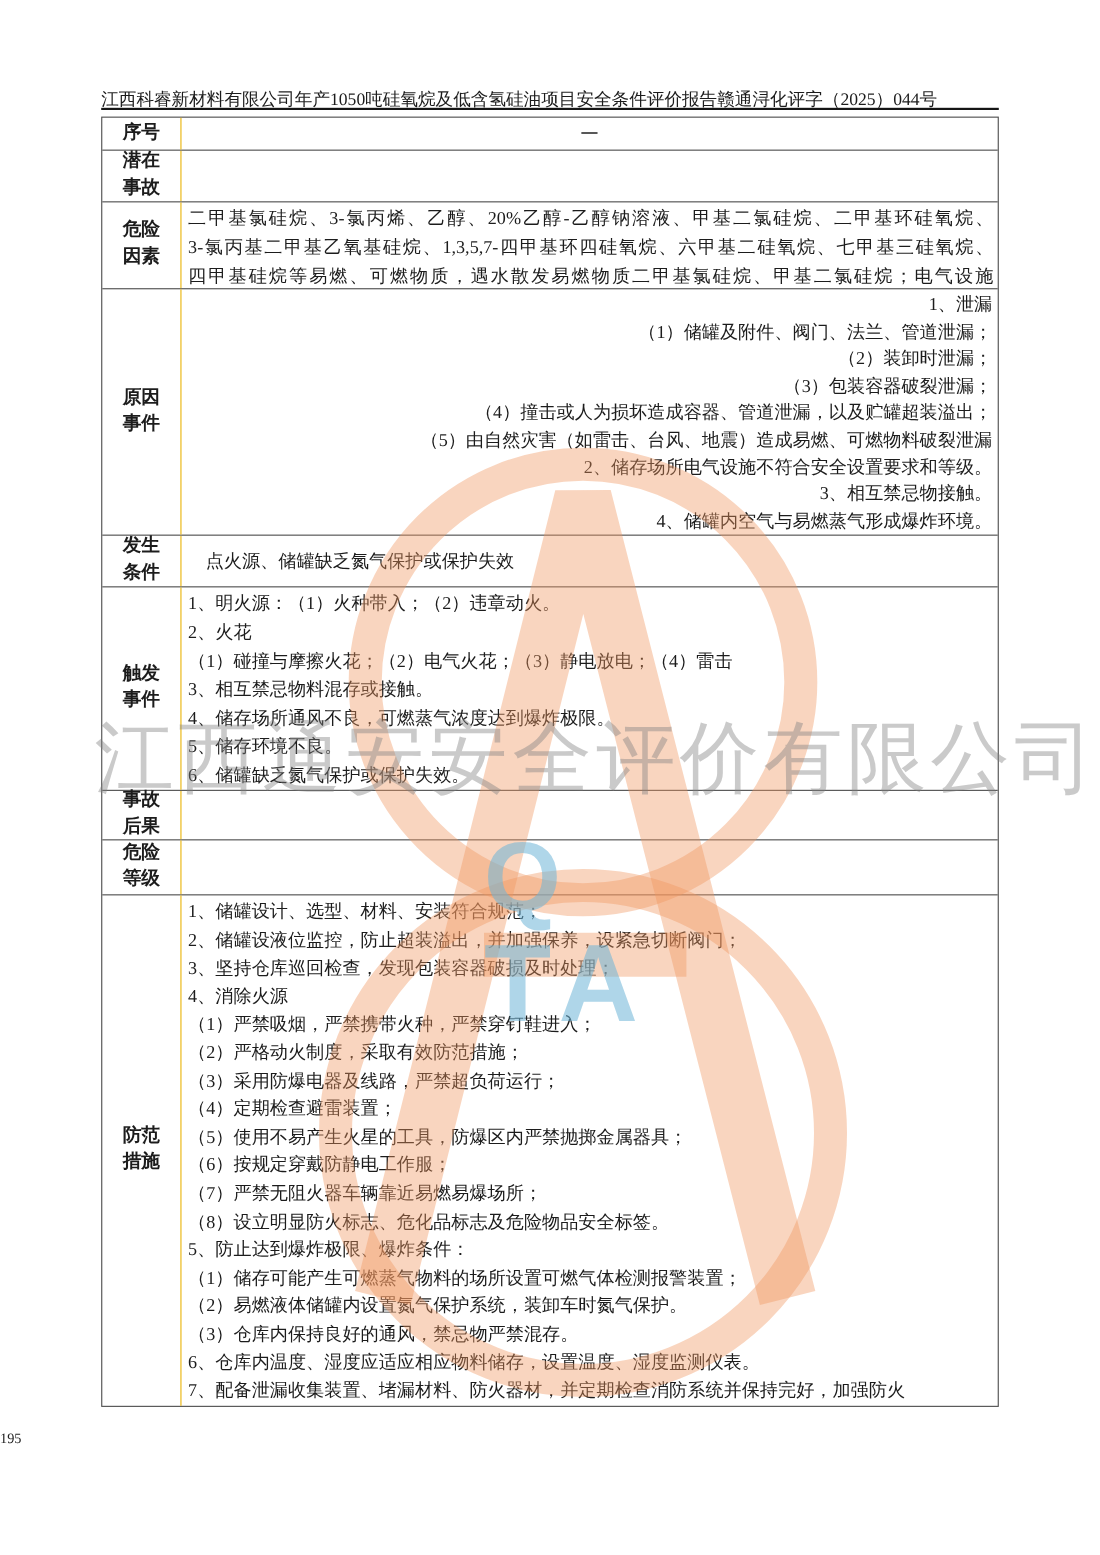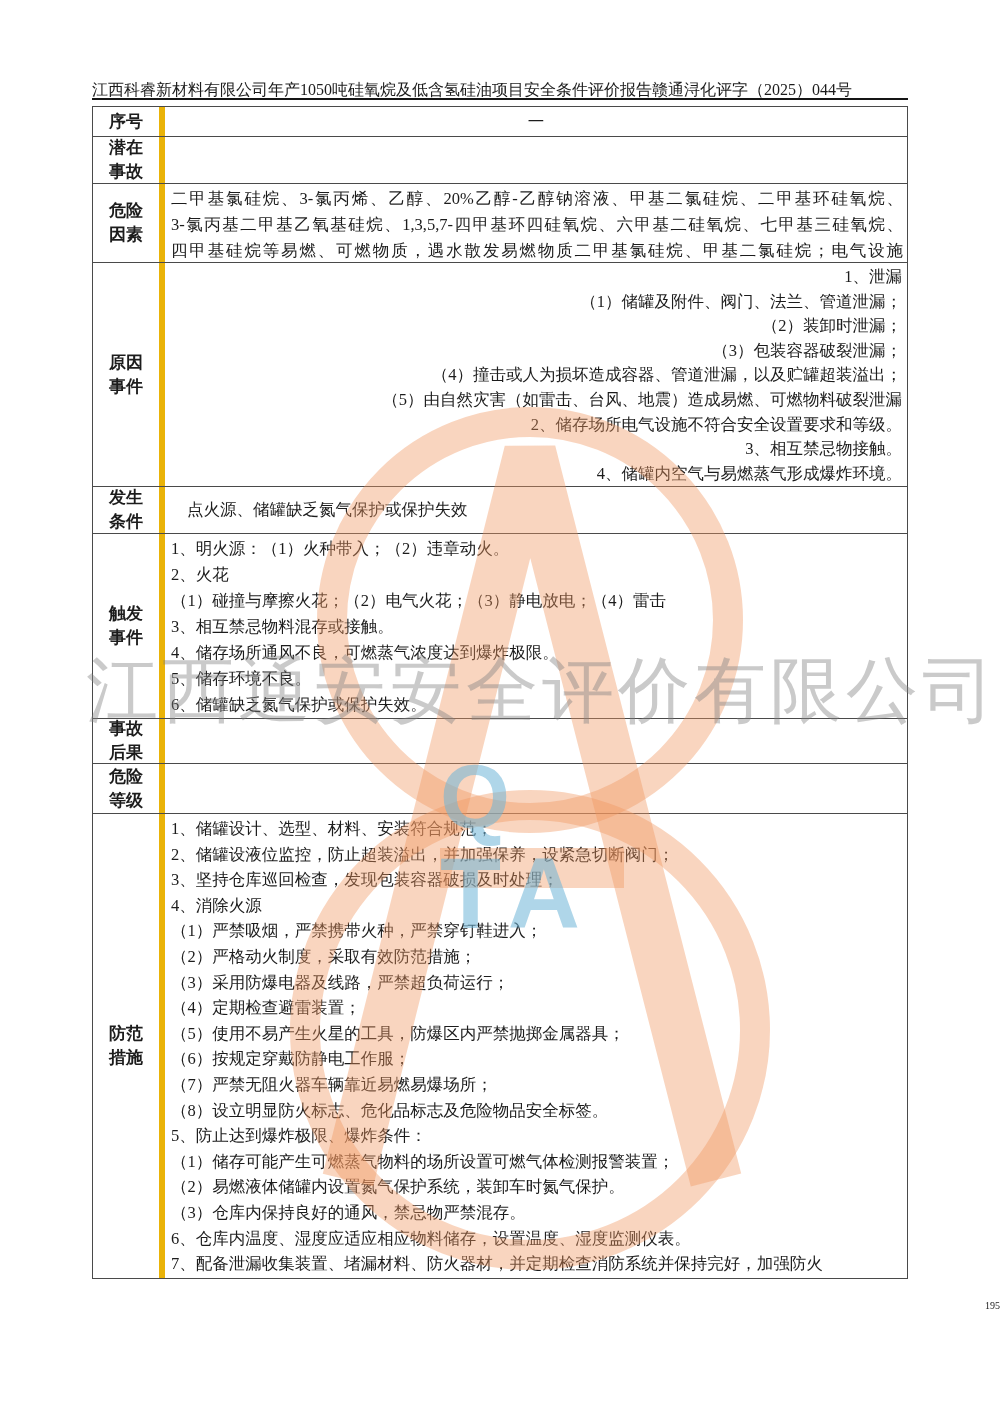--- a/index.html
+++ b/index.html
@@ -20,23 +20,23 @@
   
   .report-table{
     position:absolute;top:106px;left:92px;width:816px;
     border-left:1px solid #4a4a4a;border-right:1px solid #4a4a4a;
     border-bottom:1px solid #4a4a4a;border-top:1px solid #4a4a4a;
     box-sizing:border-box;background:transparent;
   }
   .trow{display:flex;border-bottom:1px solid #4a4a4a;box-sizing:border-box;}
   .trow:last-child{border-bottom:none;}
   .th{
-    flex:0 0 72px;width:72px;border-right:6px solid #eab308;box-sizing:border-box;
+    flex:0 0 72px;width:72px;border-right:1px solid #eab308;box-sizing:border-box;
     display:flex;align-items:center;justify-content:center;text-align:center;
-    font-family:Liberation Sans, sans-serif;font-weight:bold;font-size:17px;
+    font-family:Liberation Mono, monospace;font-weight:bold;font-size:17px;
     line-height:24px;white-space:pre-line;
   }
   .td{
     flex:1 1 auto;font-size:16.5px;white-space:pre-line;box-sizing:border-box;
     overflow:hidden;
   }
   .td.center{display:flex;align-items:center;justify-content:center;text-align:center;}
   .td.leftv{display:flex;align-items:center;justify-content:flex-start;padding-left:6px;}
   .td.lines{padding:2px 5px 0 6px;}
   .td.justify{
@@ -48,21 +48,21 @@
   .h-hazard{height:79px;}
   .h-cause{height:224px;}  .h-cause .td{line-height:24.6px;text-align:right;}
   .h-occur{height:47px;gap:16px;}
   .h-trigger{height:185px;} .h-trigger .td{line-height:26px;}
   .h-conseq{height:45px;}
   .h-grade{height:50px;}
   .h-prevent{height:464px;} .h-prevent .td{line-height:25.6px;}
   
   .page-number{
     position:absolute;top:1300px;left:0;width:100%;
-    text-align:right;font-size:10px;color:#222;
+    text-align:left;font-size:13px;color:#222;
   }
   
   .watermark{position:absolute;inset:0;pointer-events:none;z-index:5;}
   .wm-company{
     position:absolute;top:650px;left:86px;width:914px;
     font-family:"Liberation Sans",sans-serif;
     font-size:72px;letter-spacing:4px;line-height:80px;white-space:nowrap;
     color:rgba(128,128,128,0.42);
   }
 </style>

